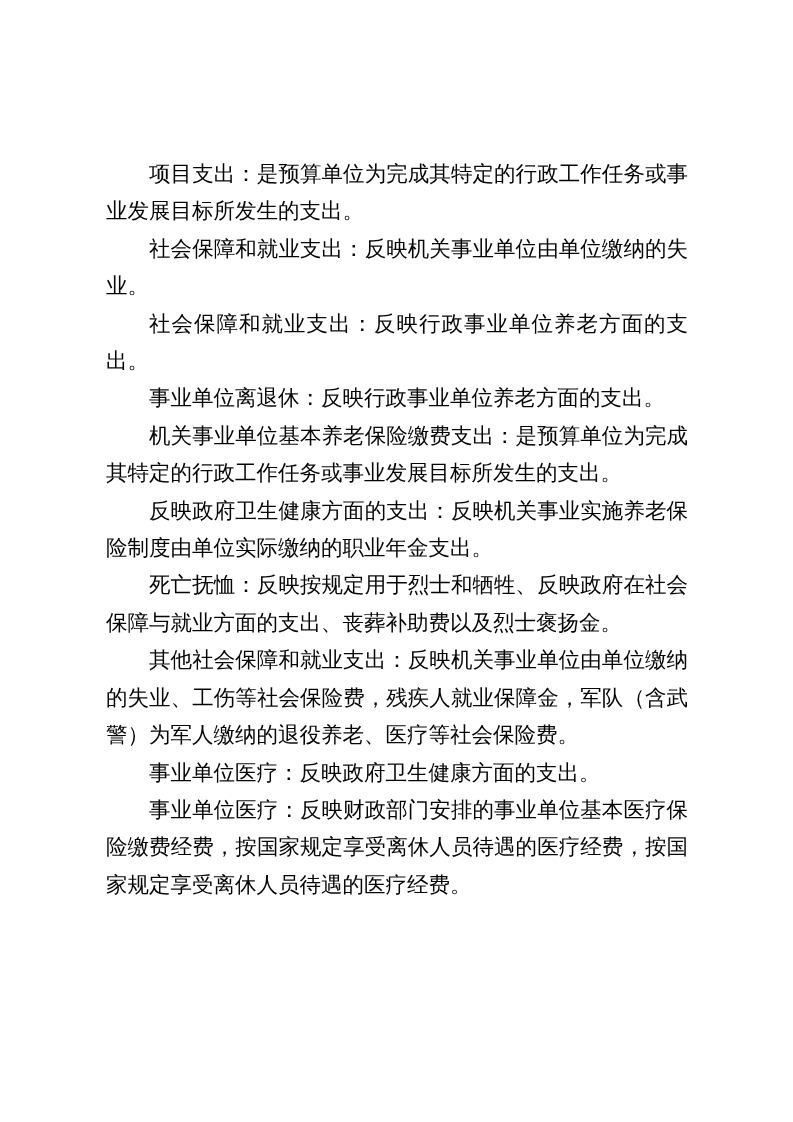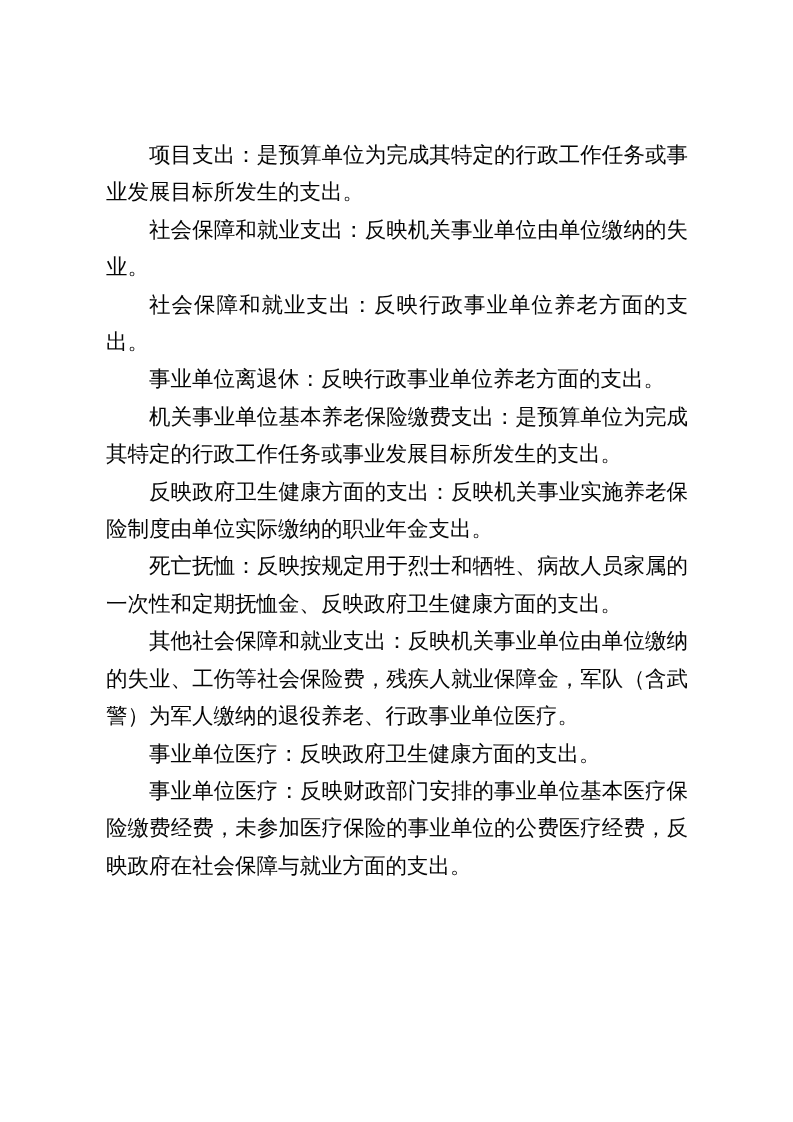--- a/index.html
+++ b/index.html
@@ -11,21 +11,21 @@
     position: relative;
     width: 793px;
     height: 1122px;
     background: #ffffff;
     overflow: hidden;
     font-family: "Liberation Serif", "DejaVu Serif", serif;
   }
   .doc-body {
     position: absolute;
     left: 106px;
-    top: 137px;
+    top: 156px;
     width: 582px;
     color: #050505;
     font-size: 21.5px;
     line-height: 37.4px;
     text-align: justify;
     letter-spacing: 0;
   }
   .para {
     margin: 0;
     padding: 0;
@@ -37,18 +37,18 @@
 <body>
 
 <div class="page">
   <div class="doc-body">
       <p class="para">项目支出：是预算单位为完成其特定的行政工作任务或事业发展目标所发生的支出。</p>
       <p class="para">社会保障和就业支出：反映机关事业单位由单位缴纳的失业。</p>
       <p class="para">社会保障和就业支出：反映行政事业单位养老方面的支出。</p>
       <p class="para">事业单位离退休：反映行政事业单位养老方面的支出。</p>
       <p class="para">机关事业单位基本养老保险缴费支出：是预算单位为完成其特定的行政工作任务或事业发展目标所发生的支出。</p>
       <p class="para">反映政府卫生健康方面的支出：反映机关事业实施养老保险制度由单位实际缴纳的职业年金支出。</p>
-      <p class="para">死亡抚恤：反映按规定用于烈士和牺牲、病故人员家属的一次性和定期抚恤金、反映政府卫生健康方面的支出。</p>
-      <p class="para">其他社会保障和就业支出：反映机关事业单位由单位缴纳的失业、工伤等社会保险费，残疾人就业保障金，军队（含武警）为军人缴纳的退役养老、行政事业单位医疗。</p>
+      <p class="para">死亡抚恤：反映按规定用于烈士和牺牲、反映政府在社会保障与就业方面的支出、丧葬补助费以及烈士褒扬金。</p>
+      <p class="para">其他社会保障和就业支出：反映机关事业单位由单位缴纳的失业、工伤等社会保险费，残疾人就业保障金，军队（含武警）为军人缴纳的退役养老、医疗等社会保险费。</p>
       <p class="para">事业单位医疗：反映政府卫生健康方面的支出。</p>
-      <p class="para">事业单位医疗：反映财政部门安排的事业单位基本医疗保险缴费经费，未参加医疗保险的事业单位的公费医疗经费，反映政府在社会保障与就业方面的支出。</p>
+      <p class="para">事业单位医疗：反映财政部门安排的事业单位基本医疗保险缴费经费，按国家规定享受离休人员待遇的医疗经费，按国家规定享受离休人员待遇的医疗经费。</p>
     </div>
 </div>
 
 </body></html>

